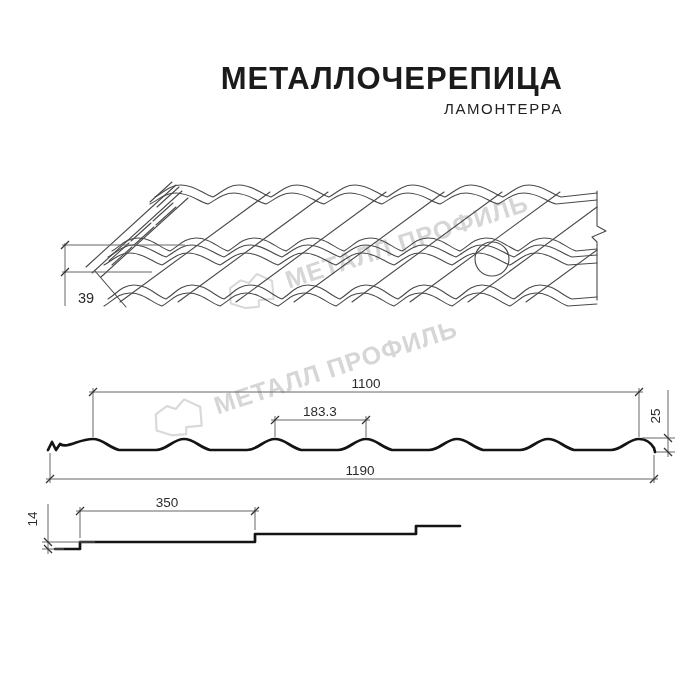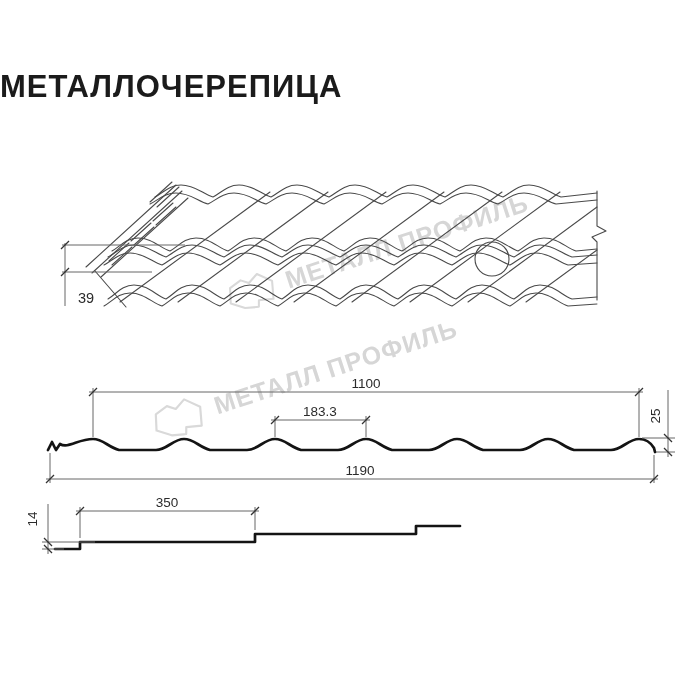--- a/index.html
+++ b/index.html
@@ -1,19 +1,19 @@
 <!DOCTYPE html>
 <html><head>
 <meta charset="utf-8">
 <style>
   html,body{margin:0;padding:0;background:#fff;}
   #stage{position:relative;width:700px;height:700px;background:#fff;overflow:hidden;
          font-family:"Liberation Sans", sans-serif;}
   
-  .hdr{position:absolute;left:0;top:70px;width:563px;text-align:left;z-index:3;}
+  .hdr{position:absolute;left:0;top:62px;width:563px;text-align:right;z-index:3;}
   .title{font-size:31px;font-weight:700;letter-spacing:1px;color:#1b1b1b;line-height:1.1;}
   .subtitle{margin-top:4px;font-size:15px;font-weight:400;letter-spacing:1.6px;color:#222;}
   
   .wm{position:absolute;display:flex;align-items:center;gap:10px;z-index:1;
       transform-origin:left center;transform:rotate(-18deg);pointer-events:none;}
   .wm-text{font-size:25px;font-weight:700;letter-spacing:1px;color:#d6d6d6;white-space:nowrap;}
   .wm-logo{flex:0 0 auto;}
   
   svg.draw{position:absolute;left:0;top:0;z-index:2;}
   .thin  {stroke:#4a4a4a;stroke-width:1.1;fill:none;stroke-linecap:round;stroke-linejoin:round;}
@@ -23,20 +23,21 @@
   .dimtx {font-size:13.5px;fill:#2b2b2b;}
   .dimtx39{font-size:14.5px;fill:#2b2b2b;}
 </style>
 </head>
 <body>
 
 <div id="stage">
 
   <div class="hdr">
     <div class="title">МЕТАЛЛОЧЕРЕПИЦА</div>
+    <div class="subtitle">ЛАМОНТЕРРА</div>
   </div>
 
   <div class="wm" style="left:225px;top:282px;">
     <svg class="wm-logo" width="54" height="36" viewBox="0 0 100 70">
       <polygon points="6,45 14,16 38,8 52,18 72,6 96,28 88,62 60,56 56,68 30,62" fill="none" stroke="#d9d9d9" stroke-width="4" stroke-linejoin="round"></polygon>
     </svg>
     <span class="wm-text">МЕТАЛЛ ПРОФИЛЬ</span>
   </div>
 
   <div class="wm" style="left:150px;top:408px;">

